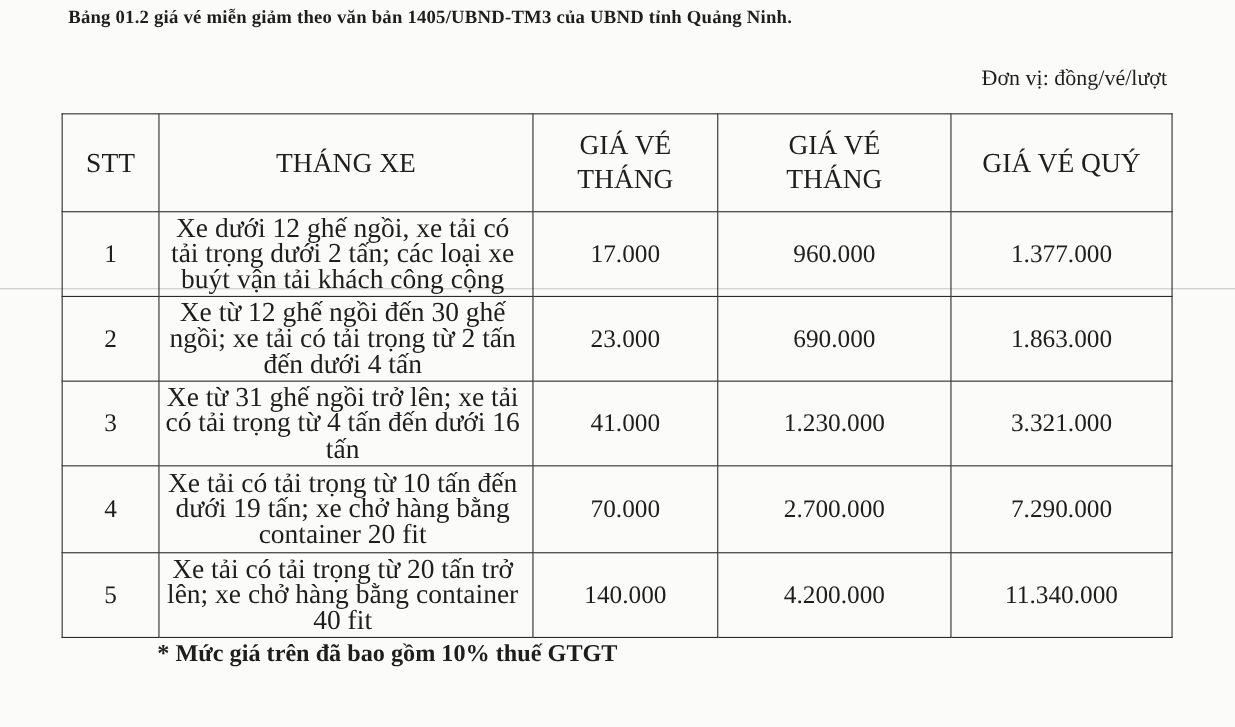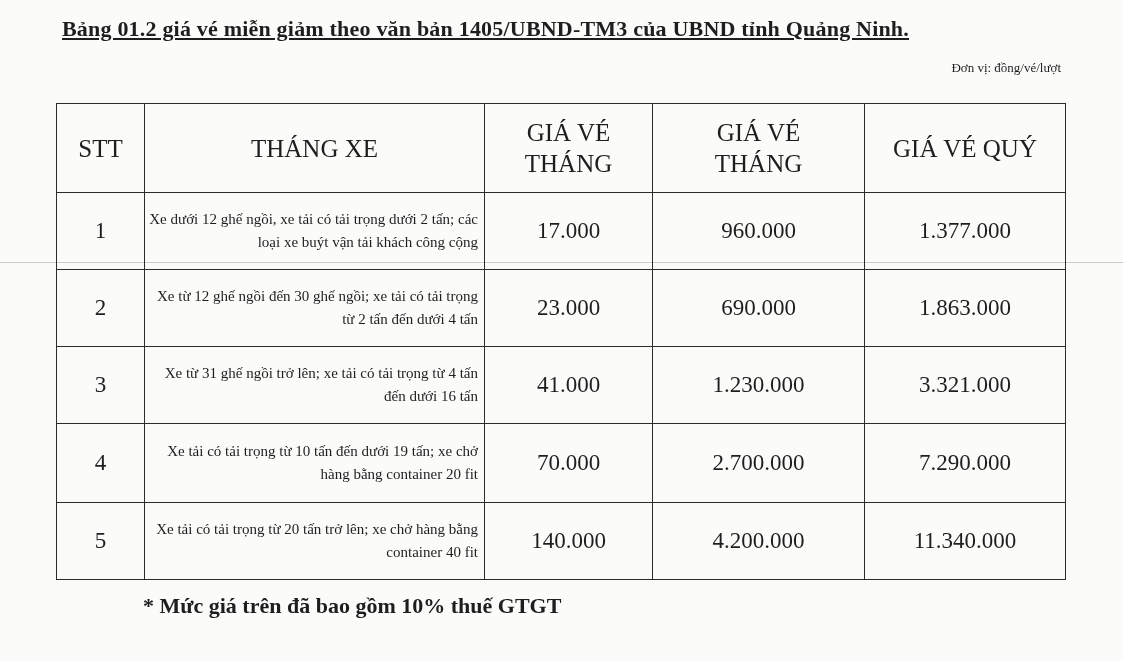--- a/index.html
+++ b/index.html
@@ -1,25 +1,25 @@
 <!DOCTYPE html>
 <html><head>
 <meta charset="utf-8">
 <style>
   html,body{margin:0;padding:0;}
   body{width:1123px;height:661px;background:#fbfbfa;font-family:"Liberation Serif","DejaVu Serif",serif;color:#1e1e1e;position:relative;overflow:hidden;}
-  .title{position:absolute;left:62px;top:16px;font-size:22px;font-weight:bold;letter-spacing:0.2px;white-space:nowrap;text-decoration:underline;}
-  .unit{position:absolute;right:62px;top:60px;font-size:13px;white-space:nowrap;}
+  .title{position:absolute;left:62px;top:6px;font-size:17px;font-weight:bold;letter-spacing:0.2px;white-space:nowrap;}
+  .unit{position:absolute;right:62px;top:60px;font-size:20px;white-space:nowrap;}
   .scanline{position:absolute;left:0;right:0;top:262px;height:1px;background:#9a9a9a;opacity:0.5;}
   table{position:absolute;left:56px;top:103px;border-collapse:collapse;table-layout:fixed;}
   td,th{border:1.5px solid #2b2b2b;padding:0;}
   th{font-weight:normal;font-size:25px;text-align:center;line-height:31px;}
   td{font-size:23px;text-align:center;}
-  td.desc{text-align:right;font-size:15px;line-height:23.5px;padding-right:6px;}
-  .note{position:absolute;left:143px;top:593px;font-size:22px;font-weight:bold;white-space:nowrap;}
+  td.desc{text-align:center;font-size:25px;line-height:23.5px;padding-right:6px;}
+  .note{position:absolute;left:143px;top:581px;font-size:22px;font-weight:bold;white-space:nowrap;}
 </style>
 </head>
 <body>
 
 <div class="title">Bảng 01.2 giá vé miễn giảm theo văn bản 1405/UBND-TM3 của UBND tỉnh Quảng Ninh.</div>
 <div class="unit">Đơn vị: đồng/vé/lượt</div>
 <div class="scanline"></div>
 
 <table>
   <colgroup>

